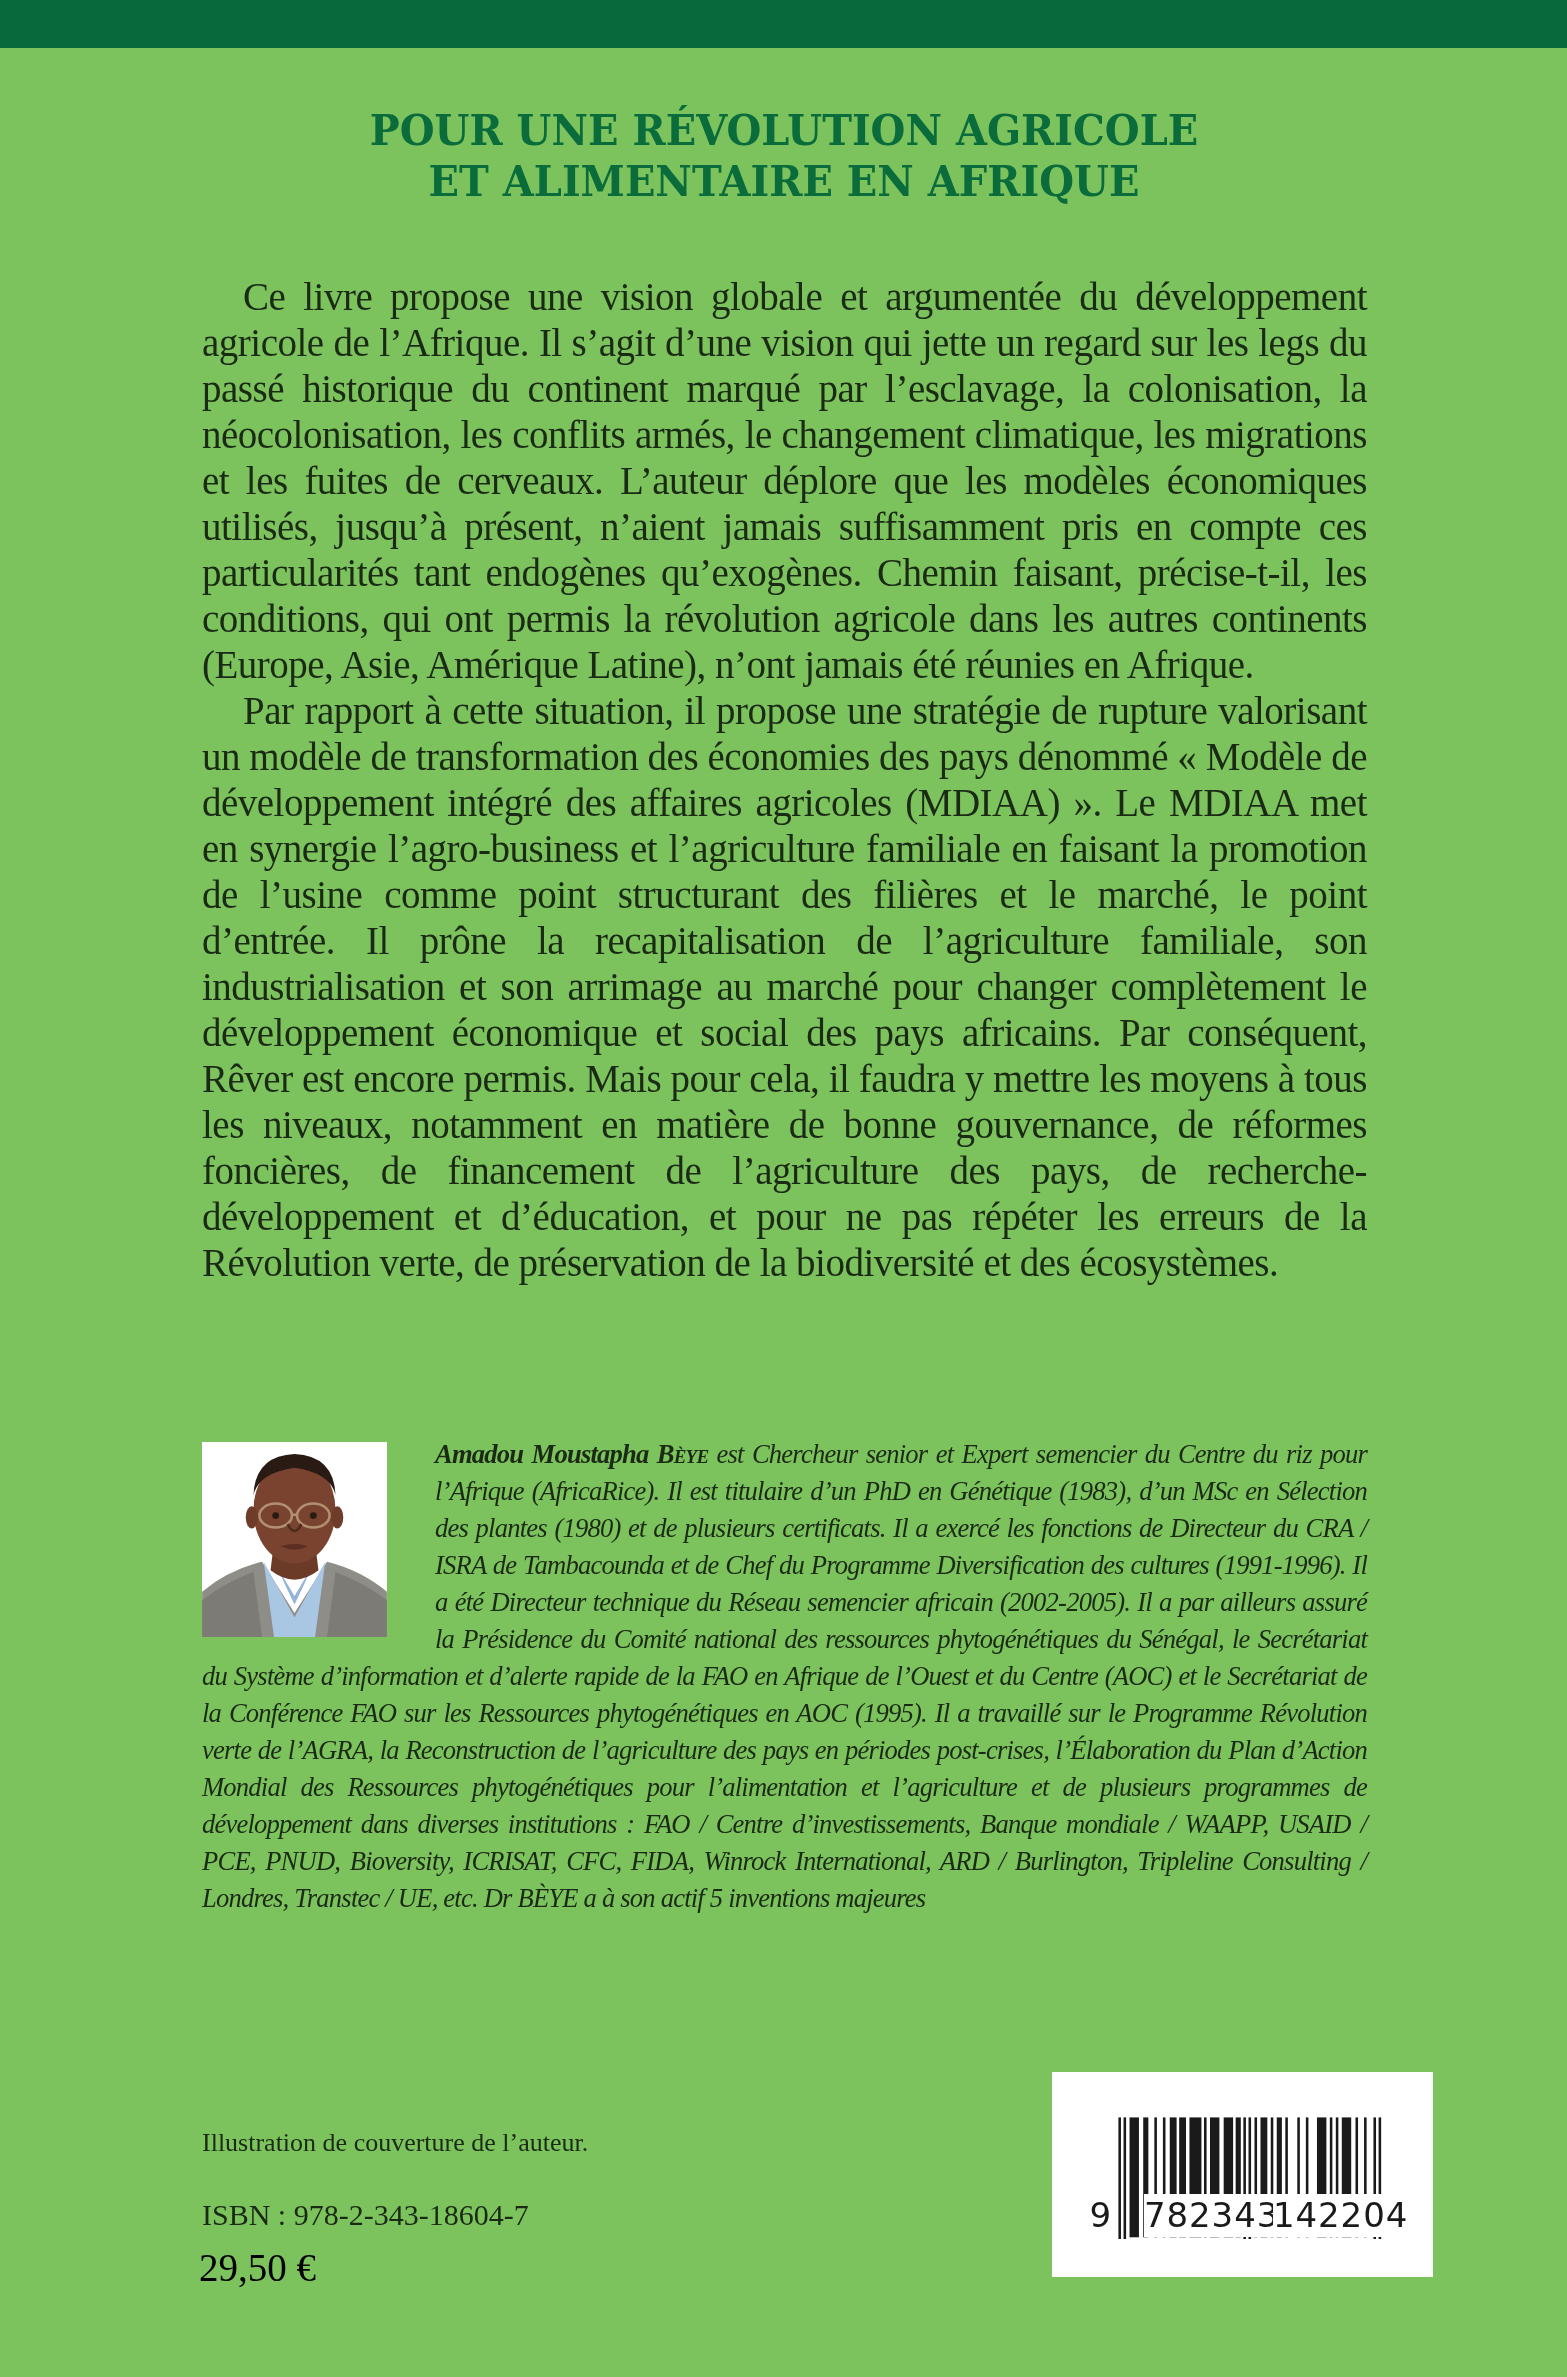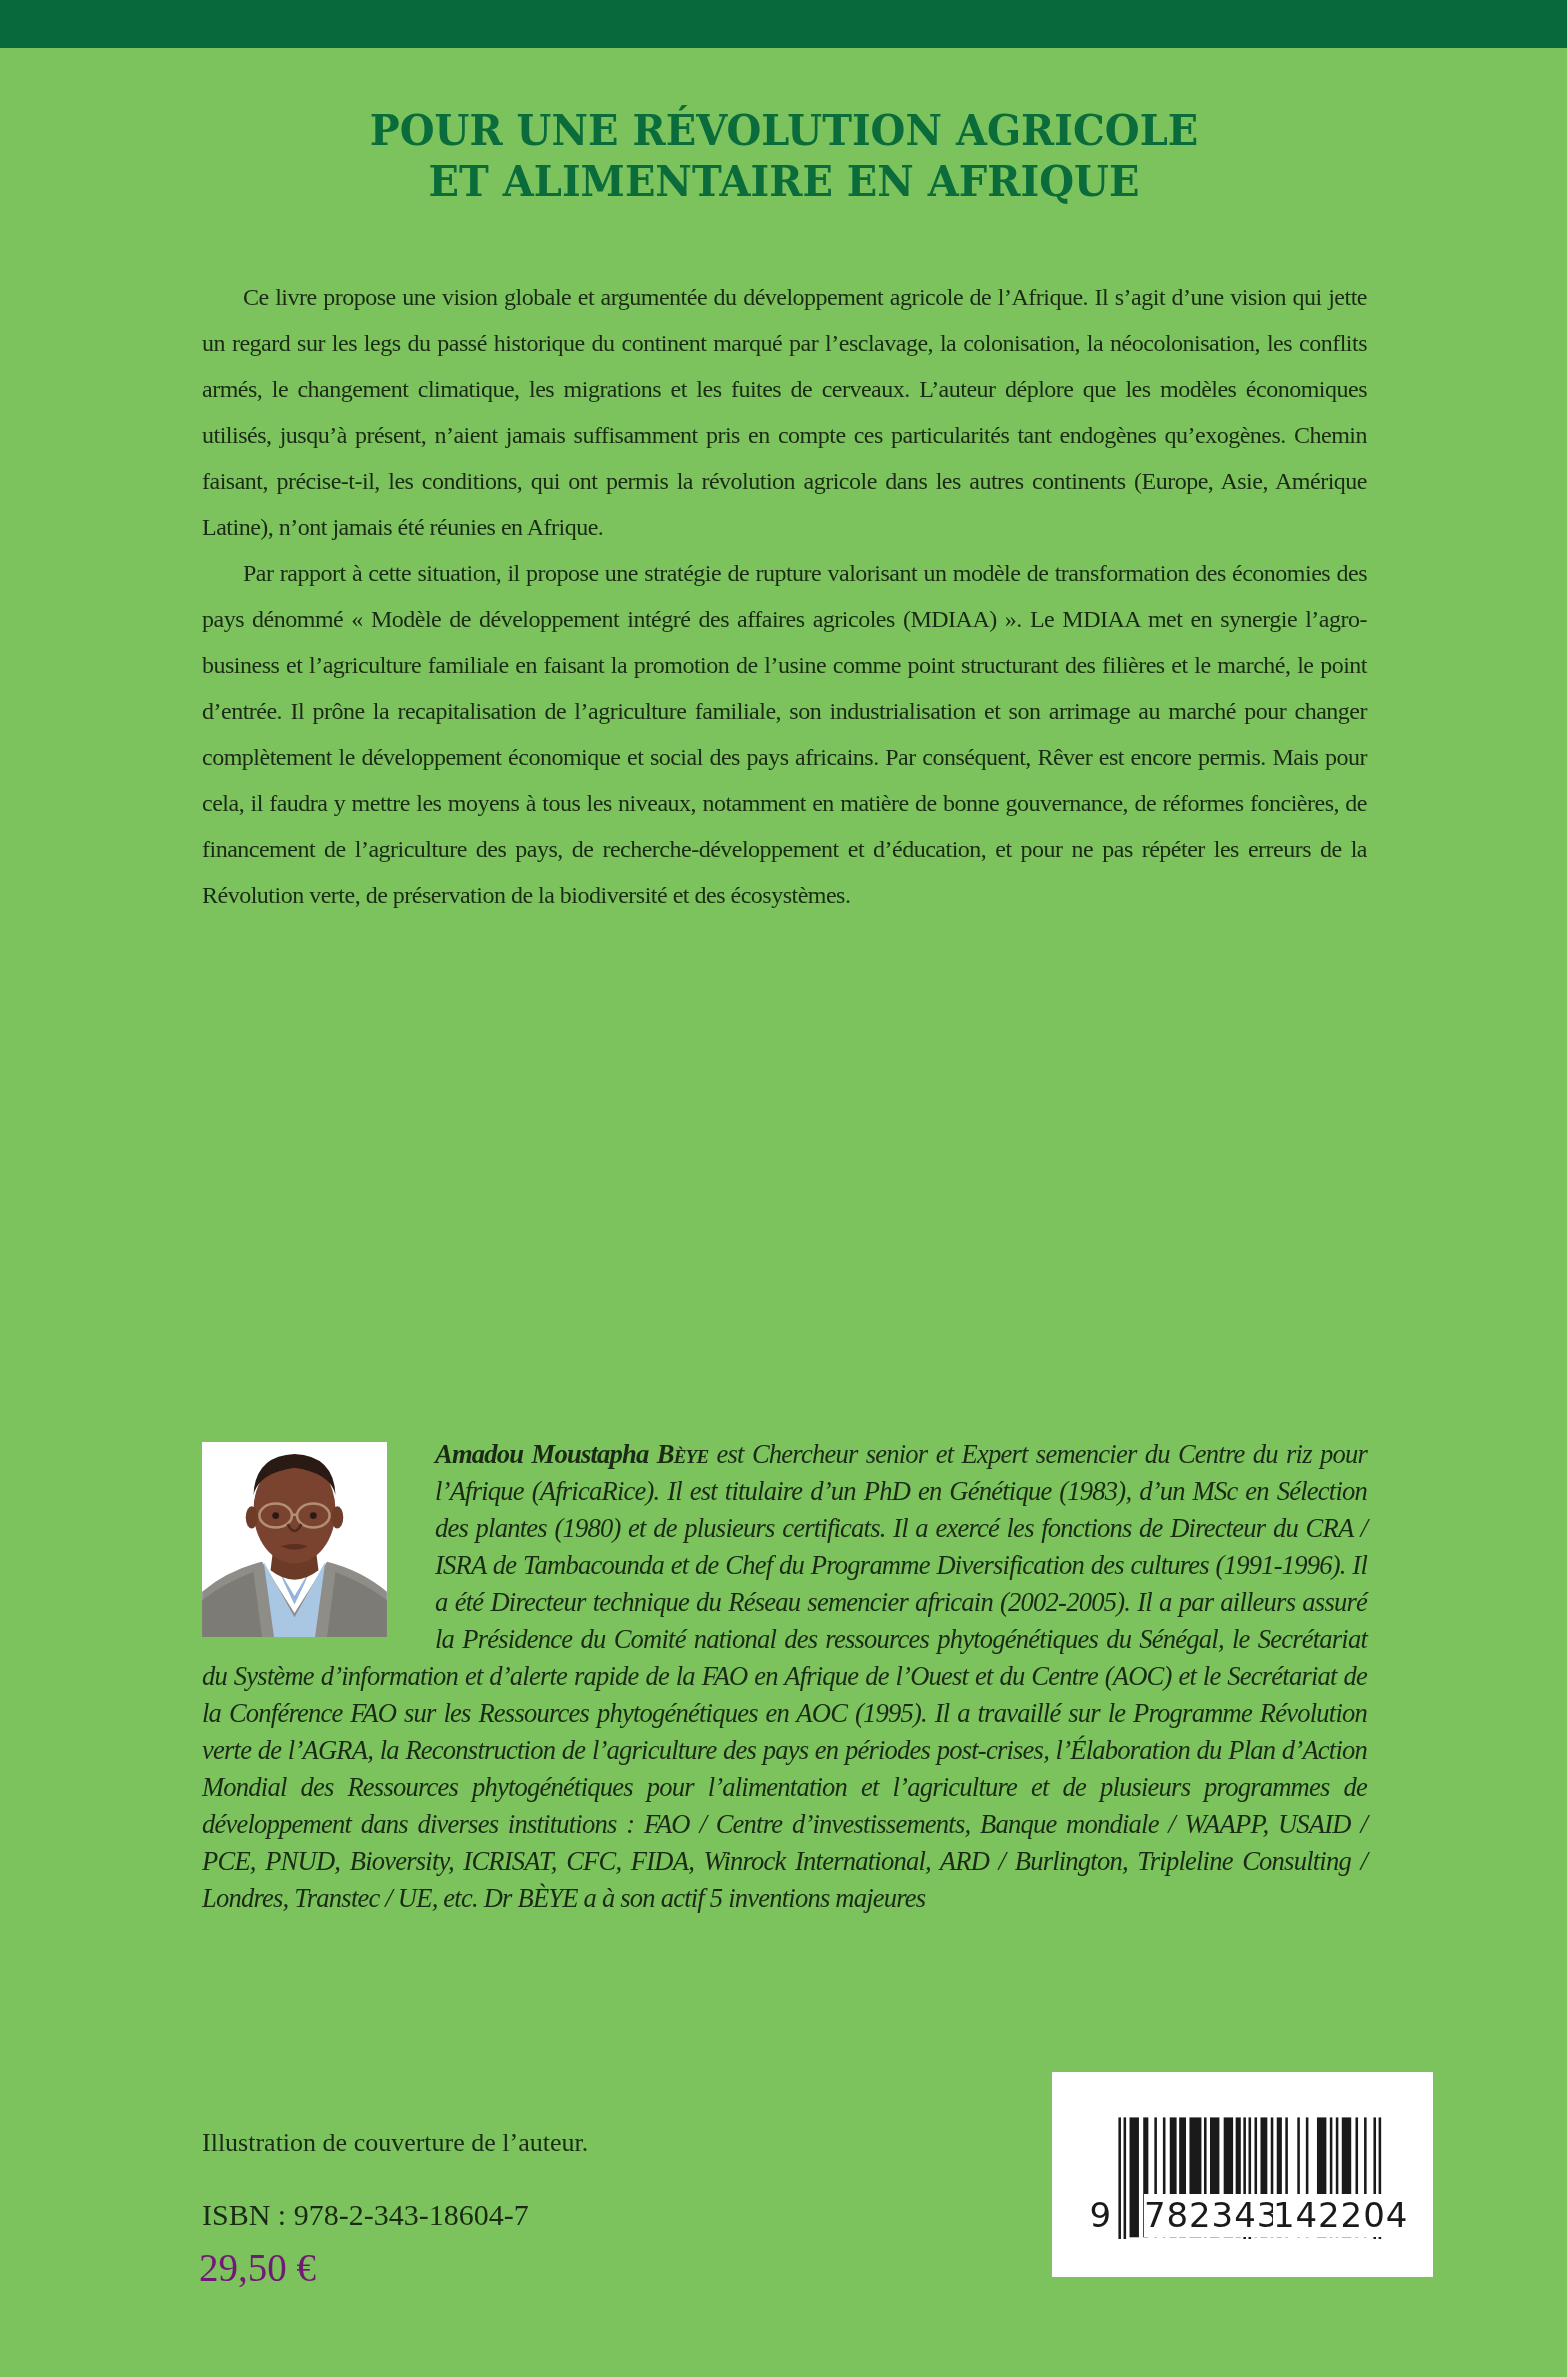--- a/index.html
+++ b/index.html
@@ -27,21 +27,21 @@
     font-size: 43px;
     line-height: 51px;
     letter-spacing: 0px;
     transform: scaleX(0.93);
     transform-origin: 784px 0;
   }
   .title div { white-space: nowrap; }
   .blurb {
     position: absolute; left: 202px; top: 274px;
     width: 1165px;
-    font-size: 24px;
+    font-size: 39px;
     line-height: 46px;
     text-align: justify;
     letter-spacing: -0.5px;
   }
   .blurb p { margin: 0; text-indent: 41px; }
   .author-photo {
     position: absolute; left: 202px; top: 1442px;
     width: 185px; height: 195px;
     background: #ffffff;
     overflow: hidden;
@@ -69,21 +69,21 @@
   }
   .isbn {
     position: absolute; left: 202px; top: 2198px;
     font-size: 30px;
     line-height: 33px;
   }
   .price {
     position: absolute; left: 199px; top: 2245px;
     font-size: 39px;
     line-height: 46px;
-    color: #701a75;
+    color: #000000;
   }
   .barcode-box {
     position: absolute; left: 1052px; top: 2072px;
     width: 381px; height: 205px;
     background: #ffffff;
   }
   .barcode-bars {
     position: absolute; left: 51px; top: 30px;
     width: 291px; height: 137px;
   }

